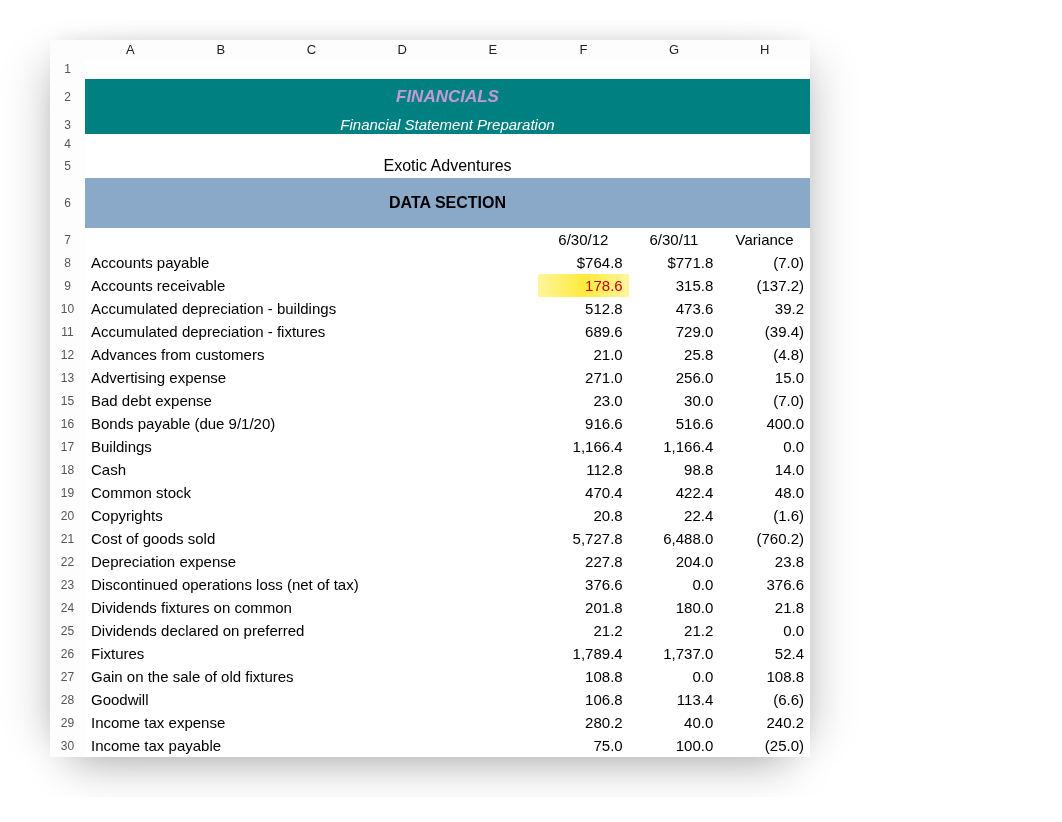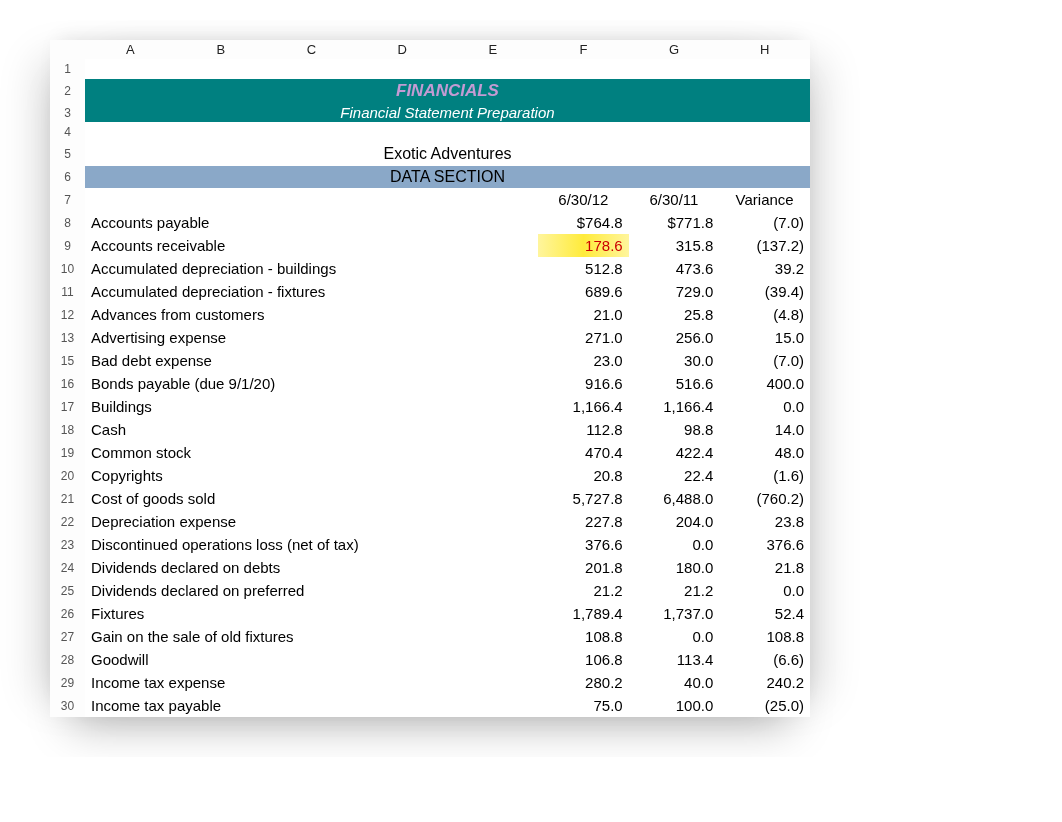--- a/index.html
+++ b/index.html
@@ -49,42 +49,42 @@
     vertical-align: middle;
     white-space: nowrap;
   }
   .title-row td.content {
     background: #008080;
     color: #c39bd3;
     font-style: italic;
     font-weight: bold;
     text-align: center;
     font-size: 17px;
-    padding: 2px 0;
+    padding: 8px 0;
   }
   .subtitle-row td.content {
     background: #008080;
     color: #fff;
     font-style: italic;
     text-align: center;
     font-size: 15px;
     padding: 1px 8px;
   }
   .blank-row td.content { height: 14px; }
   .company-row td.content {
     text-align: center;
     font-size: 16px;
     padding: 3px 0;
   }
   .section-row td.content {
     background: #8aa8c8;
     text-align: center;
-    font-weight: normal;
+    font-weight: bold;
     font-size: 16px;
-    padding: 2px 0;
+    padding: 16px 0;
   }
   .num { text-align: right; }
   .highlight {
     background: linear-gradient(90deg, #fff59d 0%, #ffeb3b 50%, #fff59d 100%);
     color: #cc0000;
     font-weight: normal;
   }
   col.rn { width: 34px; }
   col.a  { width: 88px; }
   col.bcd{ width: 88px; }
@@ -263,21 +263,21 @@
           </tr>
           <tr>
             <td class="rownum">23</td>
             <td class="cell label-cell" colspan="5">Discontinued operations loss (net of tax)</td>
             <td class="cell num">376.6</td>
             <td class="cell num">0.0</td>
             <td class="cell num">376.6</td>
           </tr>
           <tr>
             <td class="rownum">24</td>
-            <td class="cell label-cell" colspan="5">Dividends declared on debts</td>
+            <td class="cell label-cell" colspan="5">Dividends fixtures on common</td>
             <td class="cell num">201.8</td>
             <td class="cell num">180.0</td>
             <td class="cell num">21.8</td>
           </tr>
           <tr>
             <td class="rownum">25</td>
             <td class="cell label-cell" colspan="5">Dividends declared on preferred</td>
             <td class="cell num">21.2</td>
             <td class="cell num">21.2</td>
             <td class="cell num">0.0</td>

